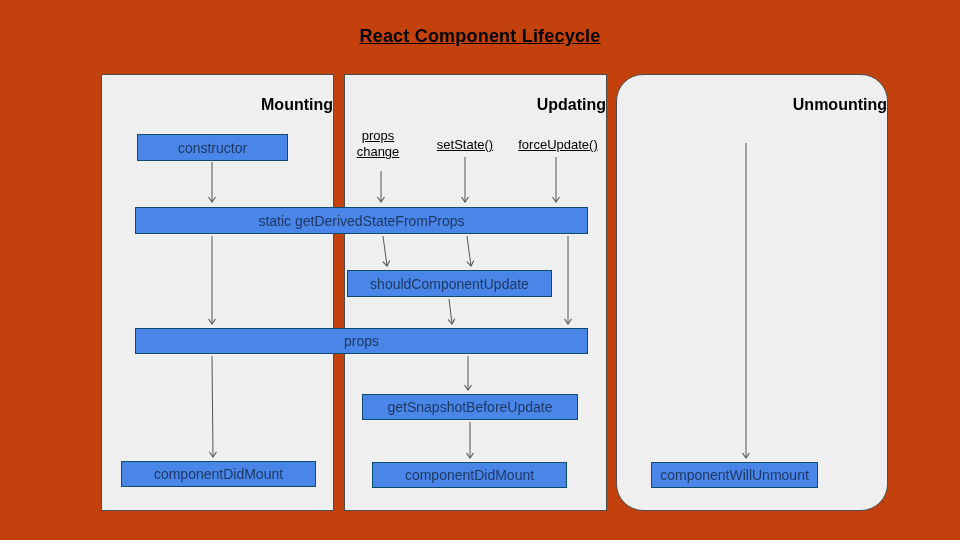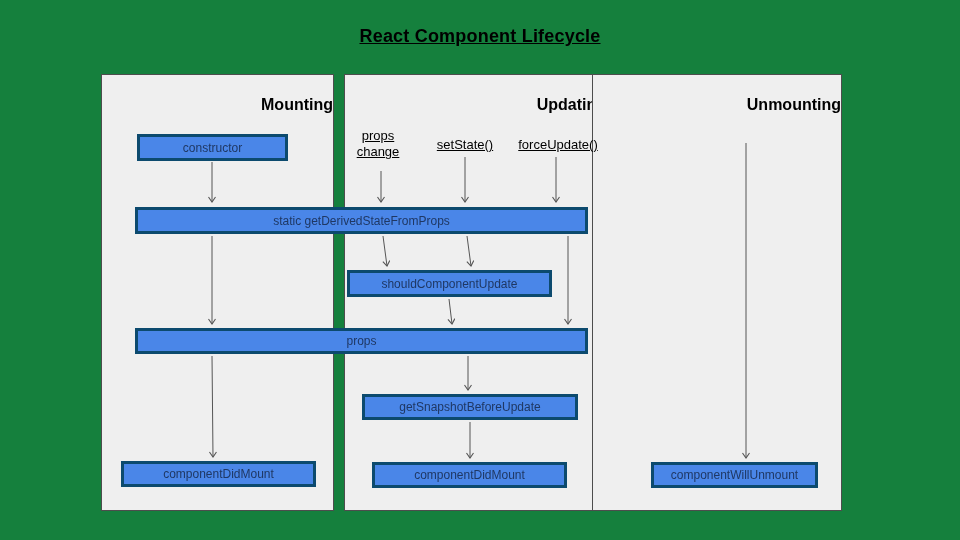--- a/index.html
+++ b/index.html
@@ -1,20 +1,20 @@
 <!DOCTYPE html>
 <html><head>
 <meta charset="utf-8">
 <style>
   html, body { margin: 0; padding: 0; background: #ffffff; }
   .canvas {
     position: relative;
     width: 960px;
     height: 540px;
-    background: #15803d;
+    background: #c2410c;
     font-family: "Liberation Sans", sans-serif;
     overflow: hidden;
   }
   .title {
     position: absolute;
     left: 0; right: 0;
     top: 26px;
     text-align: center;
     font-size: 18px;
     font-weight: bold;
@@ -25,39 +25,39 @@
   .panel {
     position: absolute;
     top: 74px;
     height: 437px;
     background: #efefef;
     border: 1px solid #4d4d4d;
     box-sizing: border-box;
   }
   .panel-mounting   { left: 101px; width: 233px; }
   .panel-updating   { left: 344px; width: 263px; }
-  .panel-unmounting { left: 592px; width: 250px; }
+  .panel-unmounting { left: 616px; width: 272px; border-radius: 27px; }
   .panel-header {
     position: absolute;
     left: 0; right: 0;
     top: 21px;
     text-align: right;
     font-size: 16px;
     font-weight: bold;
     color: #000000;
   }
   .node {
     position: absolute;
     background: #4a86e8;
-    border: 3px solid #0c4a6e;
+    border: 1px solid #0c4a6e;
     box-sizing: border-box;
     display: flex;
     align-items: center;
     justify-content: center;
-    font-size: 12px;
+    font-size: 14px;
     color: #1f3864;
     white-space: nowrap;
     z-index: 2;
   }
   .node-constructor  { left: 137px; top: 134px; width: 151px; height: 27px; }
   .node-getderived   { left: 135px; top: 207px; width: 453px; height: 27px; }
   .node-shouldupdate { left: 347px; top: 270px; width: 205px; height: 27px; }
   .node-render       { left: 135px; top: 328px; width: 453px; height: 26px; }
   .node-getsnapshot  { left: 362px; top: 394px; width: 216px; height: 26px; }
   .node-didmount     { left: 121px; top: 461px; width: 195px; height: 26px; }

